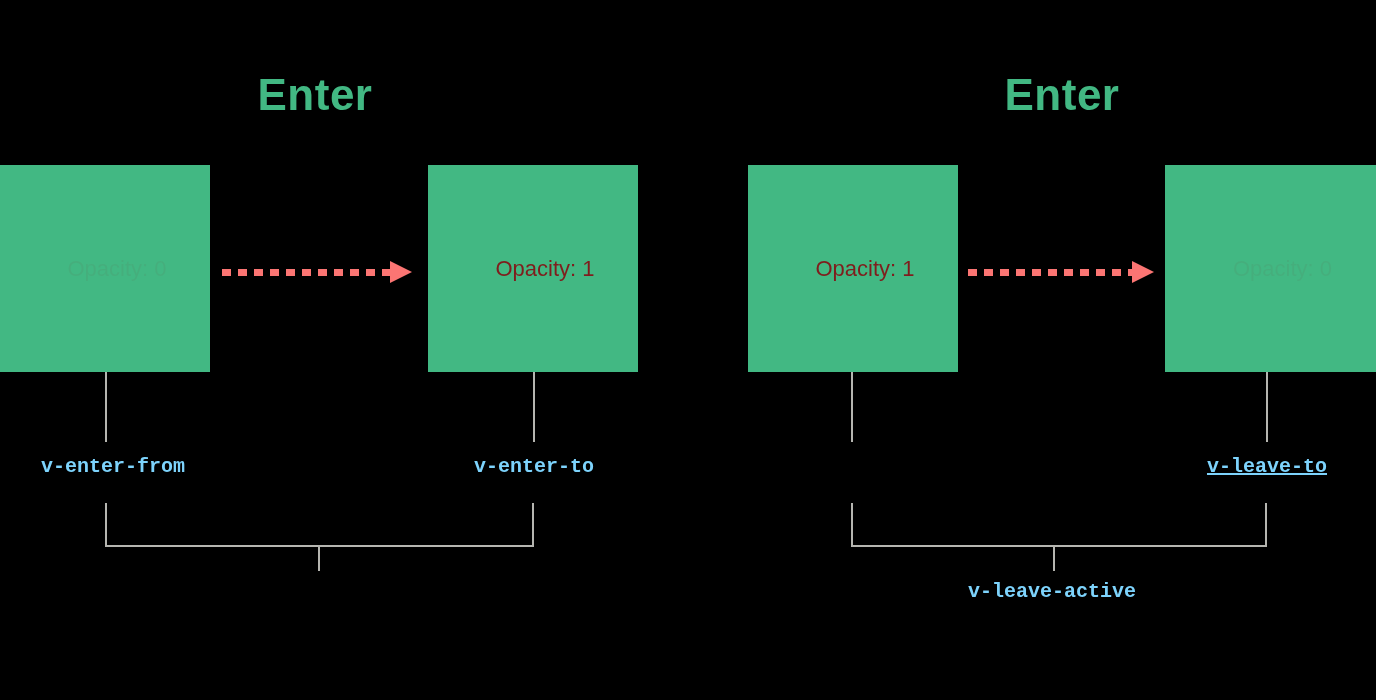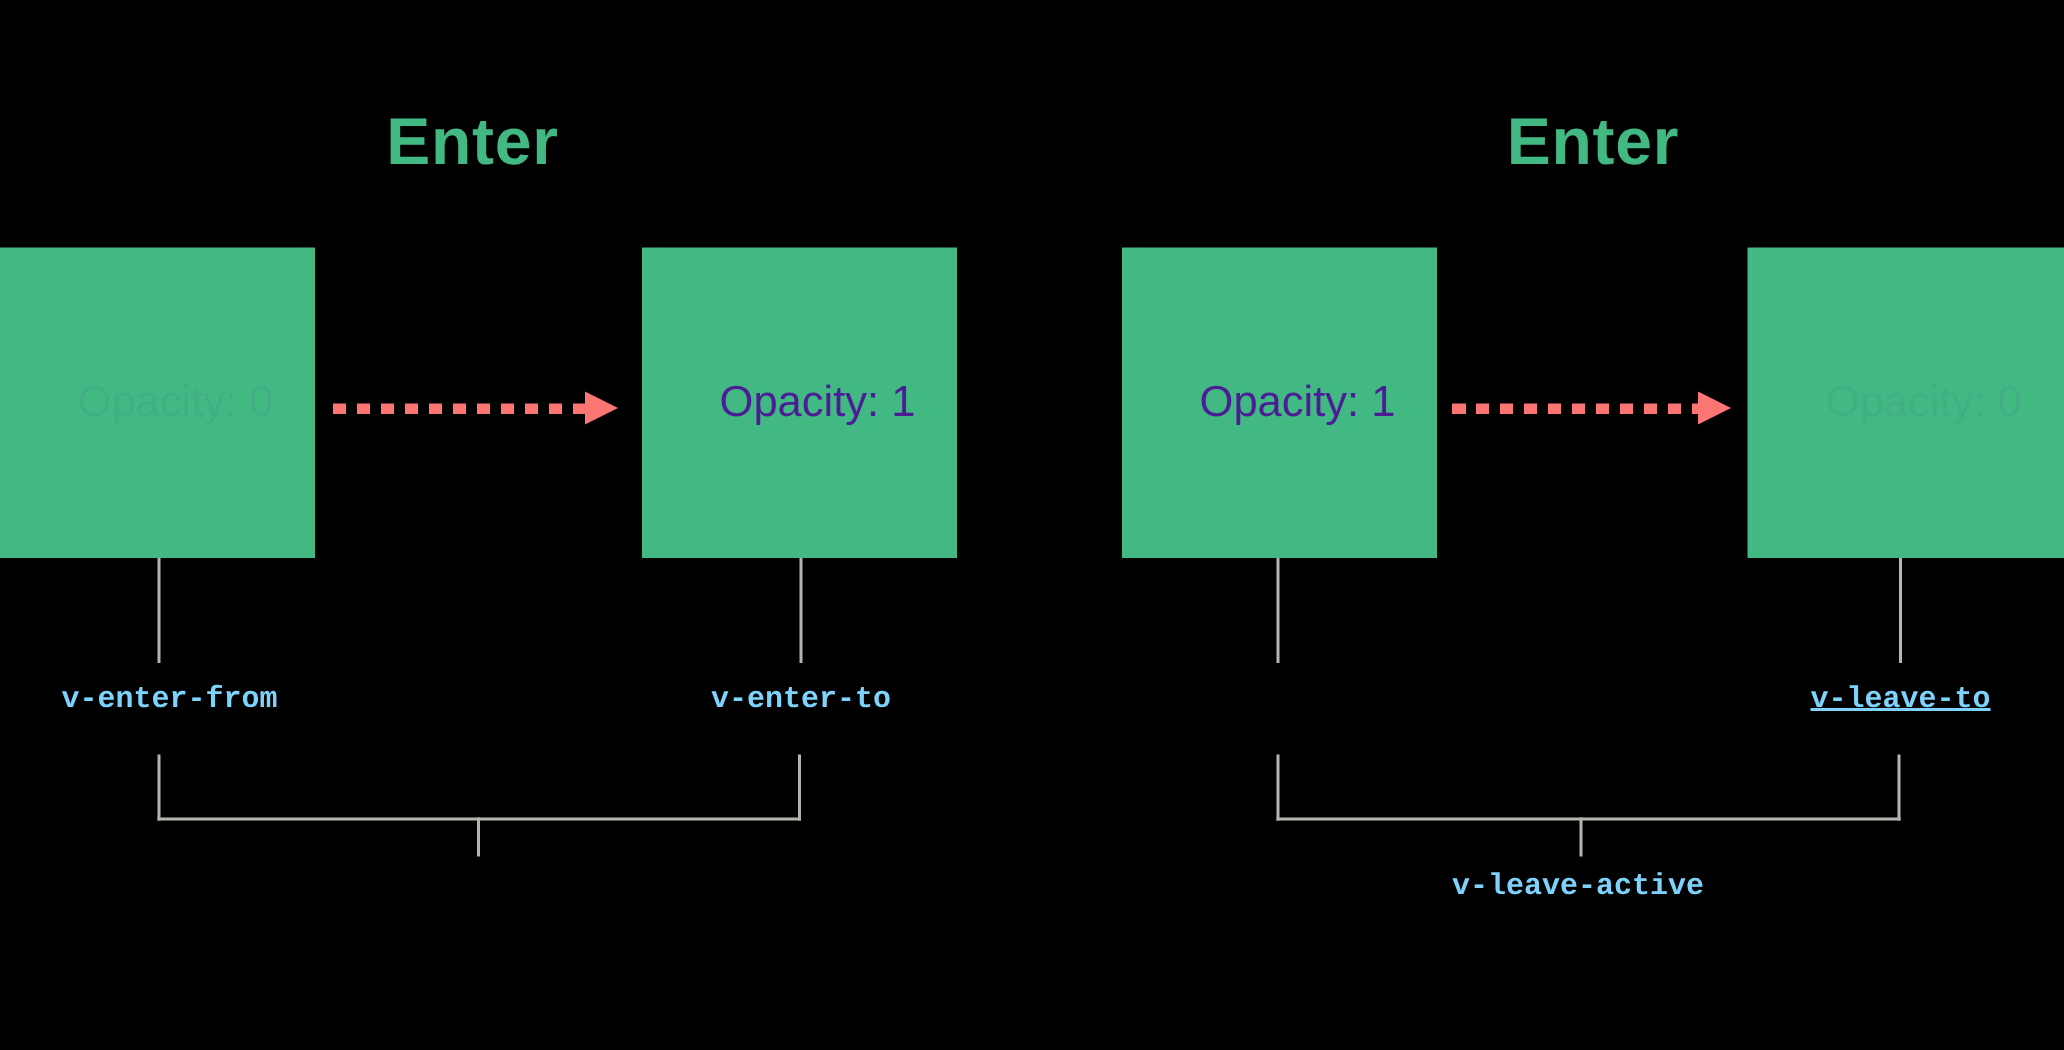--- a/index.html
+++ b/index.html
@@ -38,23 +38,23 @@
     top: 165px;
     width: 210px;
     height: 207px;
     background: #42b883;
     display: flex;
     align-items: center;
     justify-content: center;
   }
   .state-box .box-label {
     font-family: "Liberation Sans", sans-serif;
-    font-size: 29px;
+    font-size: 22px;
     font-weight: 400;
-    color: #4c1d95;
+    color: #7f1d1d;
     white-space: nowrap;
     line-height: 1;
     margin-left: 24px;
   }
   .state-box.faded .box-label { opacity: 0.06; }
 
   #box-enter-from { left: 0px;    width: 210px; }
   #box-enter-to   { left: 428px;  width: 210px; }
   #box-leave-from { left: 748px;  width: 210px; }
   #box-leave-to   { left: 1165px; width: 211px; }

